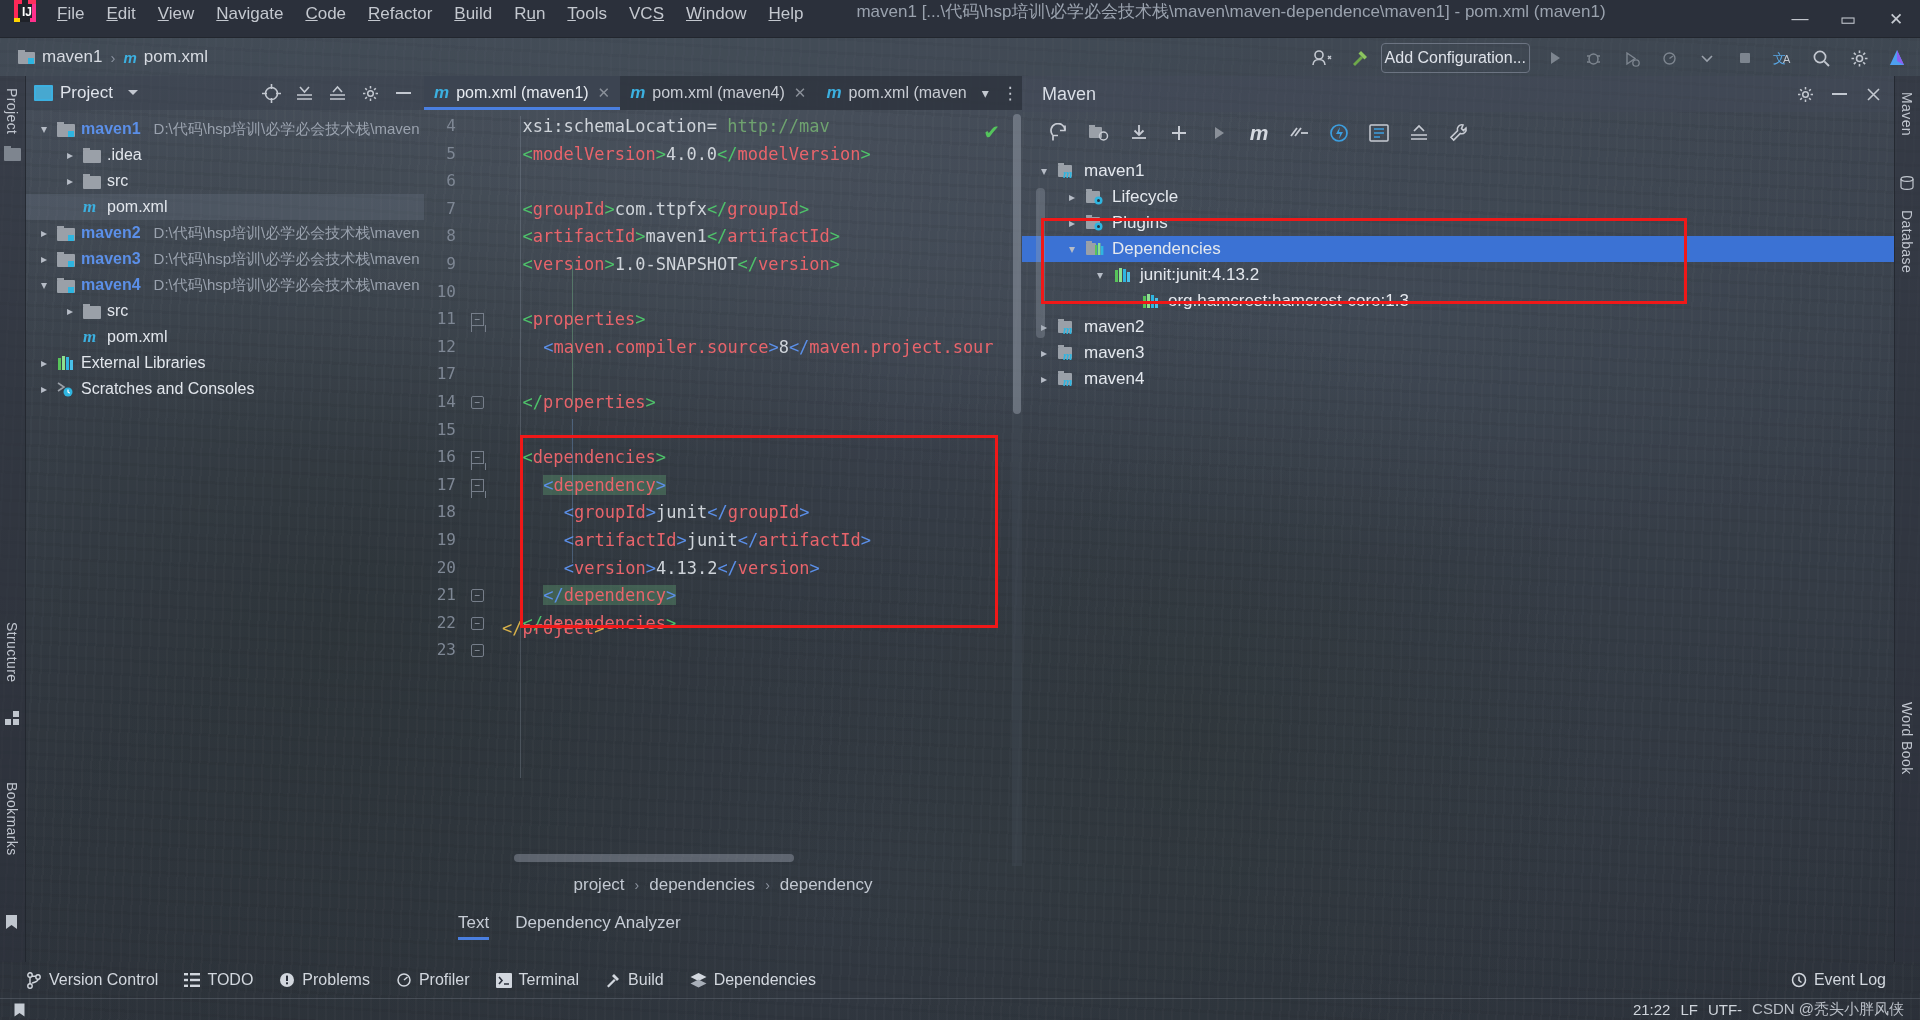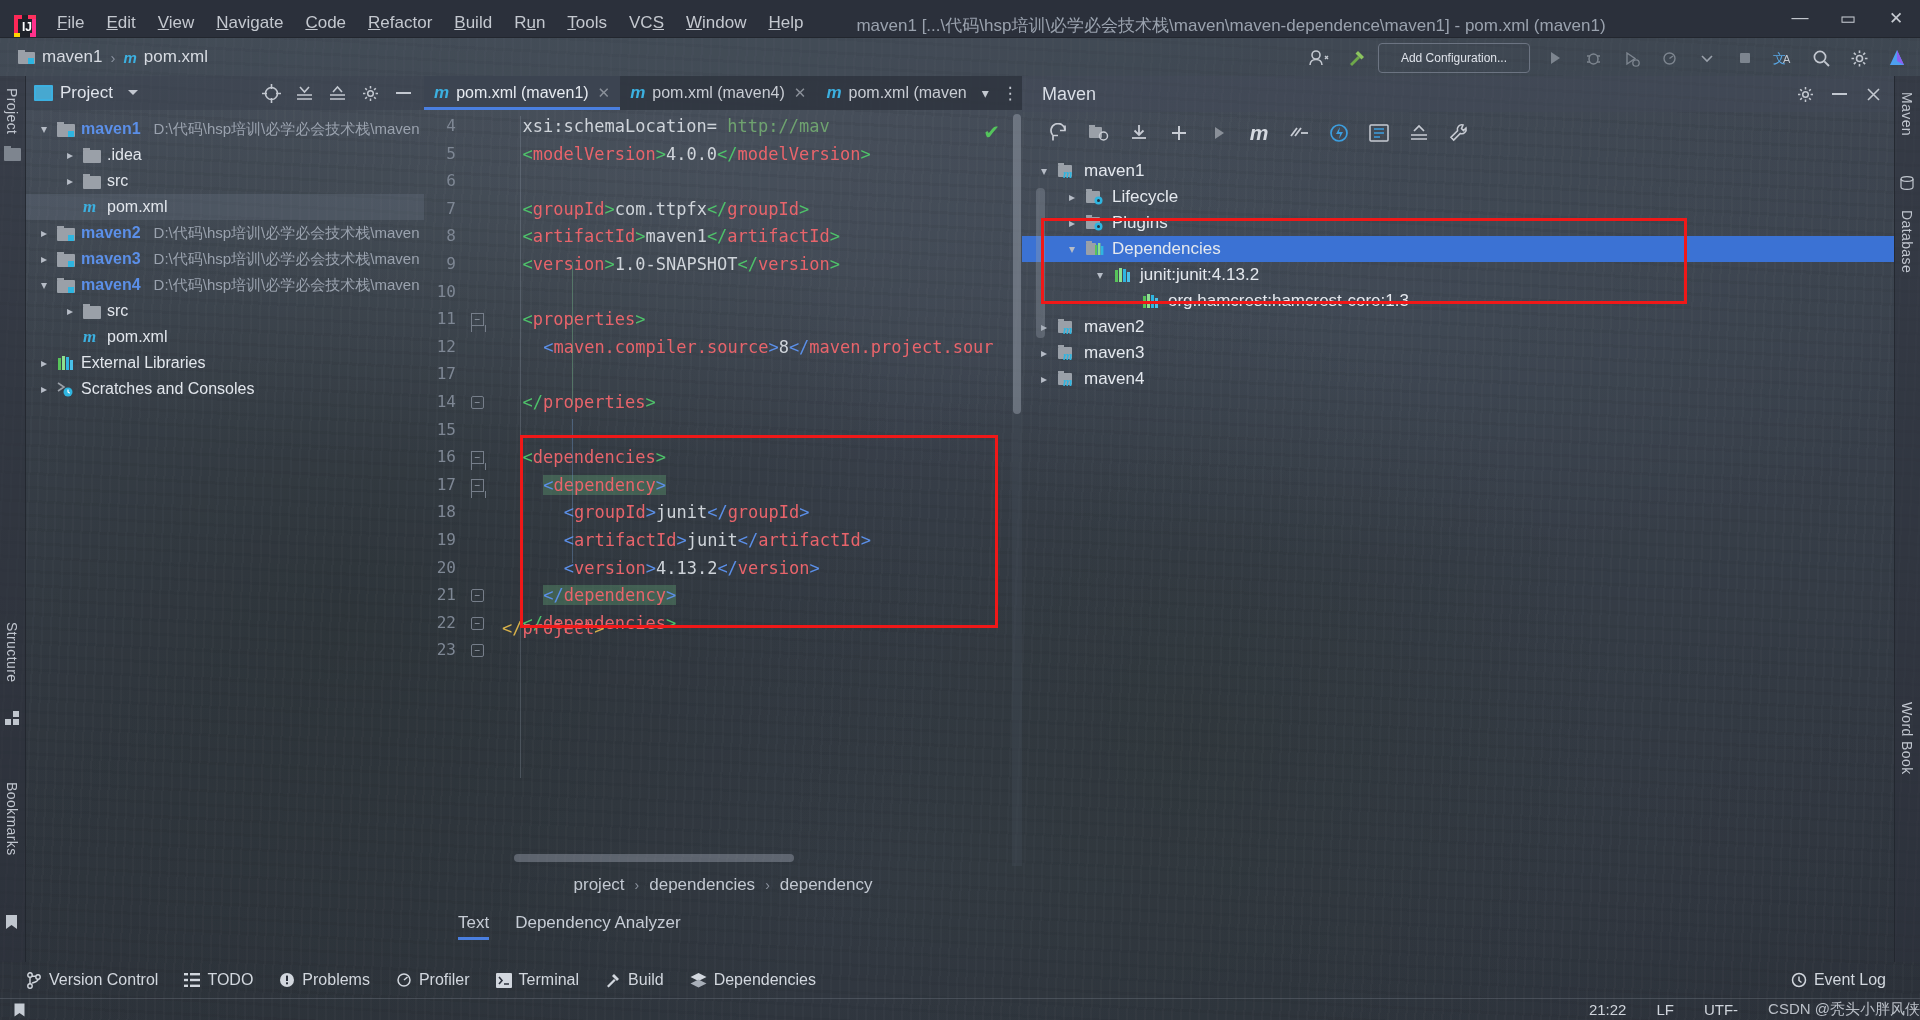--- a/index.html
+++ b/index.html
@@ -26,21 +26,21 @@
       radial-gradient(circle at 18% 60%, rgba(30,38,30,.35), transparent 35%),
       radial-gradient(circle at 62% 72%, rgba(40,50,40,.28), transparent 30%),
       radial-gradient(circle at 88% 45%, rgba(70,80,92,.3), transparent 38%);
     pointer-events:none;
   }
   .scrim { position:absolute; inset:0; background:rgba(40,45,53,.30); pointer-events:none; }
 
   
   #titlebar {
     position:absolute; top:0; left:0; width:1920px; height:38px;
-    background:#2b303b; display:flex; align-items:flex-end;
+    background:#2b303b; display:flex; align-items:flex-start;
     border-bottom:1px solid #22262e; z-index:40;
   }
   #ij-logo { width:22px; height:22px; margin:0 10px 0 14px; position:relative; flex:none; }
   .menu-item {
     font-size:17px; color:#c4c8cf; padding:4px 11px; cursor:default; white-space:nowrap;
   }
   .menu-item u { text-decoration:underline; }
   #window-title {
     font-size:17px; color:#9aa2ae; margin-left:42px; white-space:nowrap;
     flex:1; overflow:hidden;
@@ -60,21 +60,21 @@
 
   
   #top-toolbar {
     position:absolute; top:40px; right:6px; height:36px; display:flex; align-items:center;
     gap:4px; z-index:36;
   }
   .tb-icon { width:34px; height:30px; display:flex; align-items:center; justify-content:center;
              color:#c3c8d0; font-size:16px; }
   #add-config {
     border:1px solid #6c7482; border-radius:4px; height:30px; display:flex; align-items:center;
-    padding:0 22px; color:#dfe3ea; font-size:12px; margin-right:4px;
+    padding:0 3px; color:#dfe3ea; font-size:16px; margin-right:4px;
   }
 
   
   #left-strip {
     position:absolute; top:76px; left:0; width:26px; bottom:58px; z-index:30;
     background:rgba(45,50,60,.55); border-right:1px solid rgba(30,34,42,.7);
   }
   .vtext { writing-mode:vertical-rl; font-size:14px; color:#c1c6cf; letter-spacing:.4px;
            display:flex; align-items:center; gap:6px; padding:6px 0; }
   
@@ -173,21 +173,21 @@
                   background:rgba(150,158,170,.35); border-radius:4px; }
 
   
   #statusbar { position:absolute; left:0; right:0; bottom:0; height:58px; z-index:40; }
   #sb-tools { position:absolute; left:26px; top:0; height:36px; display:flex; align-items:center; gap:26px; }
   .sbt { display:flex; align-items:center; gap:7px; font-size:16px; color:#d2d7de; }
   #sb-right-tools { position:absolute; right:34px; top:0; height:36px; display:flex; align-items:center; gap:8px;}
   #sb-line { position:absolute; left:0; right:0; top:36px; height:1px; background:rgba(120,128,140,.35); }
   #sb-bottom { position:absolute; left:0; right:0; top:37px; height:21px; display:flex; align-items:center; }
   #sb-bottom .left { display:flex; align-items:center; gap:10px; padding-left:14px; color:#cfd4db; font-size:15px;}
-  #sb-bottom .right { margin-left:auto; display:flex; align-items:center; gap:30px; padding-right:0;
+  #sb-bottom .right { margin-left:auto; display:flex; align-items:center; gap:10px; padding-right:16px;
                       color:#cfd4db; font-size:15px; }
   .watermark { color:#c9ced6; font-size:15px; opacity:.9; }
 
   svg { display:block; }
 </style>
 </head>
 <body>
 
 <div id="app">
   <div id="bg-texture"></div>

